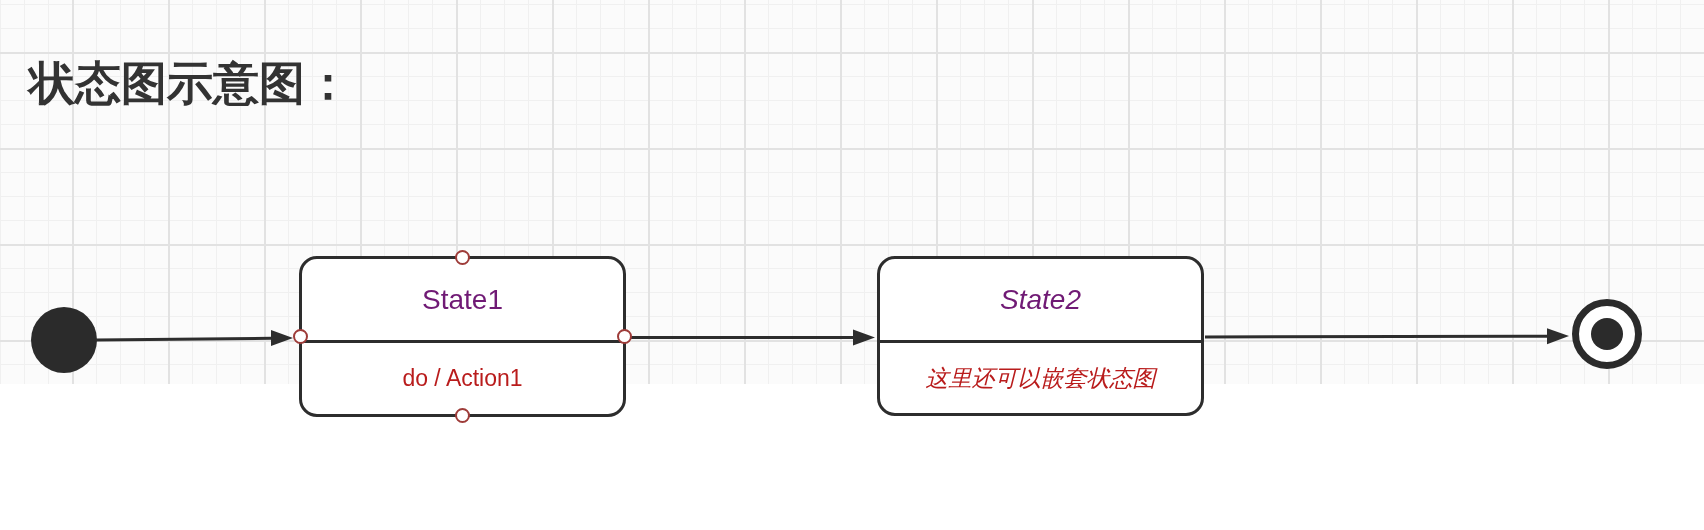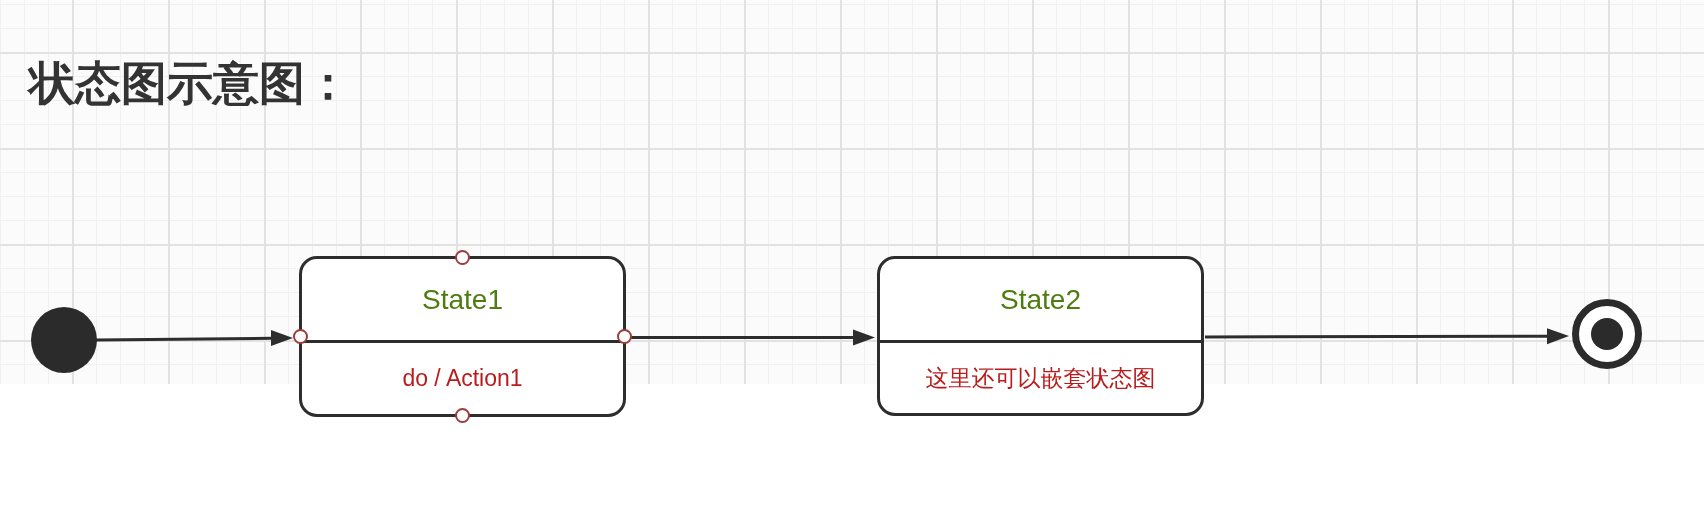--- a/index.html
+++ b/index.html
@@ -52,28 +52,28 @@
   .state-node {
     position: absolute;
     box-sizing: border-box;
     background: #ffffff;
     border: 3px solid #2d2d2d;
     border-radius: 18px;
     display: flex;
     flex-direction: column;
   }
   .state-node.state1 { left: 299px; top: 256px; width: 327px; height: 161px; }
-  .state-node.state2 { left: 877px; top: 256px; width: 327px; height: 160px; }
+  .state-node.state2 { left: 877px; top: 256px; width: 327px; height: 160px; font-style: italic; }
   .state-title {
     flex: 0 0 81px;
     display: flex;
     align-items: center;
     justify-content: center;
     font-size: 28px;
-    color: #4d7c0f;
+    color: #701a75;
   }
   .state-divider {
     flex: 0 0 3px;
     background: #2d2d2d;
   }
   .state-body {
     flex: 1 1 auto;
     display: flex;
     align-items: center;
     justify-content: center;

